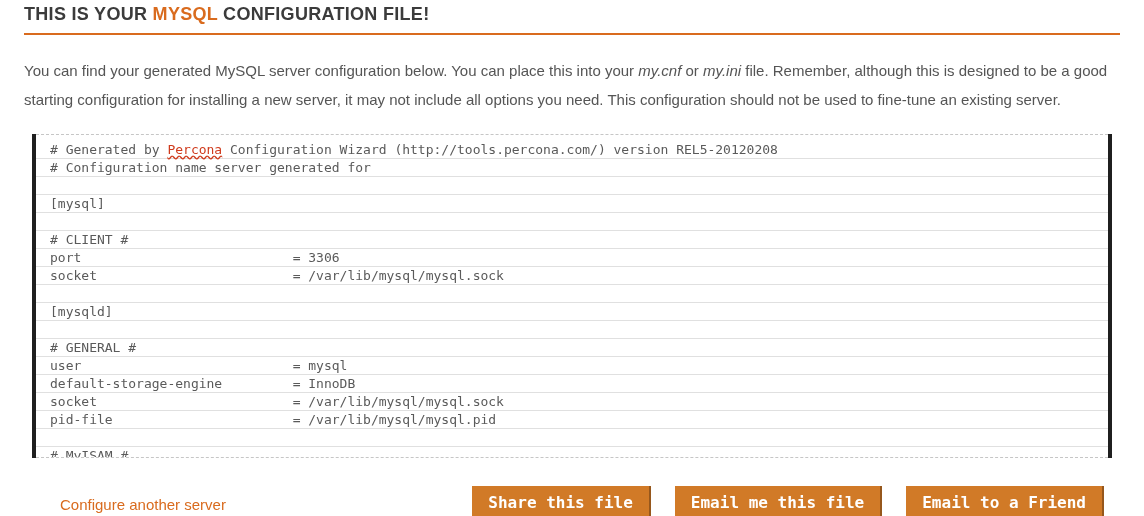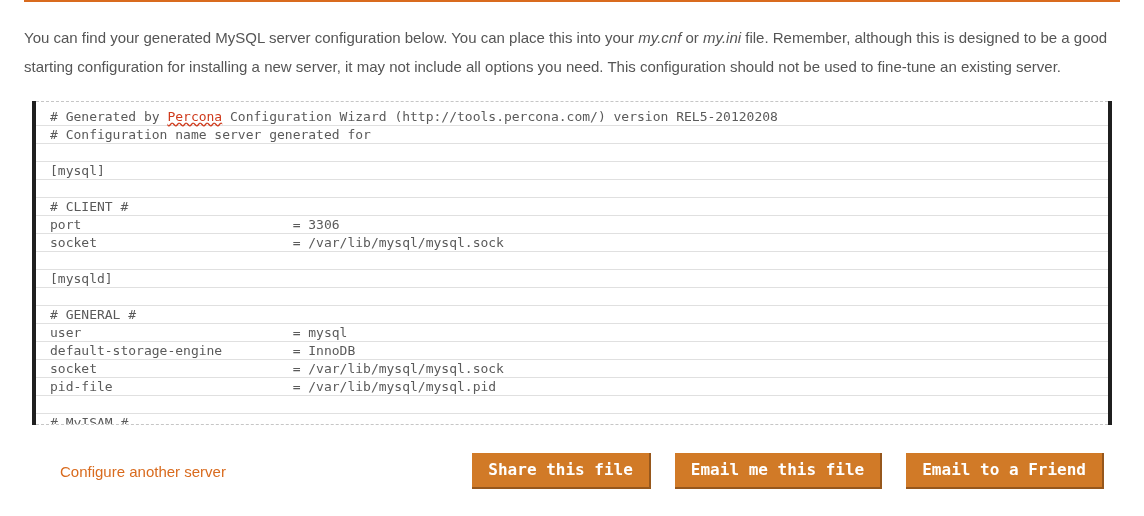--- a/index.html
+++ b/index.html
@@ -89,20 +89,23 @@
       border-bottom: 2px solid #96571c;
       border-right: 2px solid #96571c;
       cursor: pointer;
     }
   </style>
 </head>
 <body>
 
 <div class="container">
 
+  <h1 class="title">
+    <span>THIS IS YOUR </span><span class="accent">MYSQL</span><span> CONFIGURATION FILE!</span>
+  </h1>
   <div class="divider"></div>
 
   <p class="intro">
     <span>You can find your generated MySQL server configuration below. You can place this into your </span><span class="it">my.cnf</span><span> or </span><span class="it">my.ini</span><span> file. Remember, although this is designed to be a good starting configuration for installing a new server, it may not include all options you need. This configuration should not be used to fine-tune an existing server.</span>
   </p>
 
   <div class="code-frame">
     <pre class="code" id="config-pre"># Generated by <span class="hi">Percona</span> Configuration Wizard (http://tools.percona.com/) version REL5-20120208
 # Configuration name server generated for 
 

